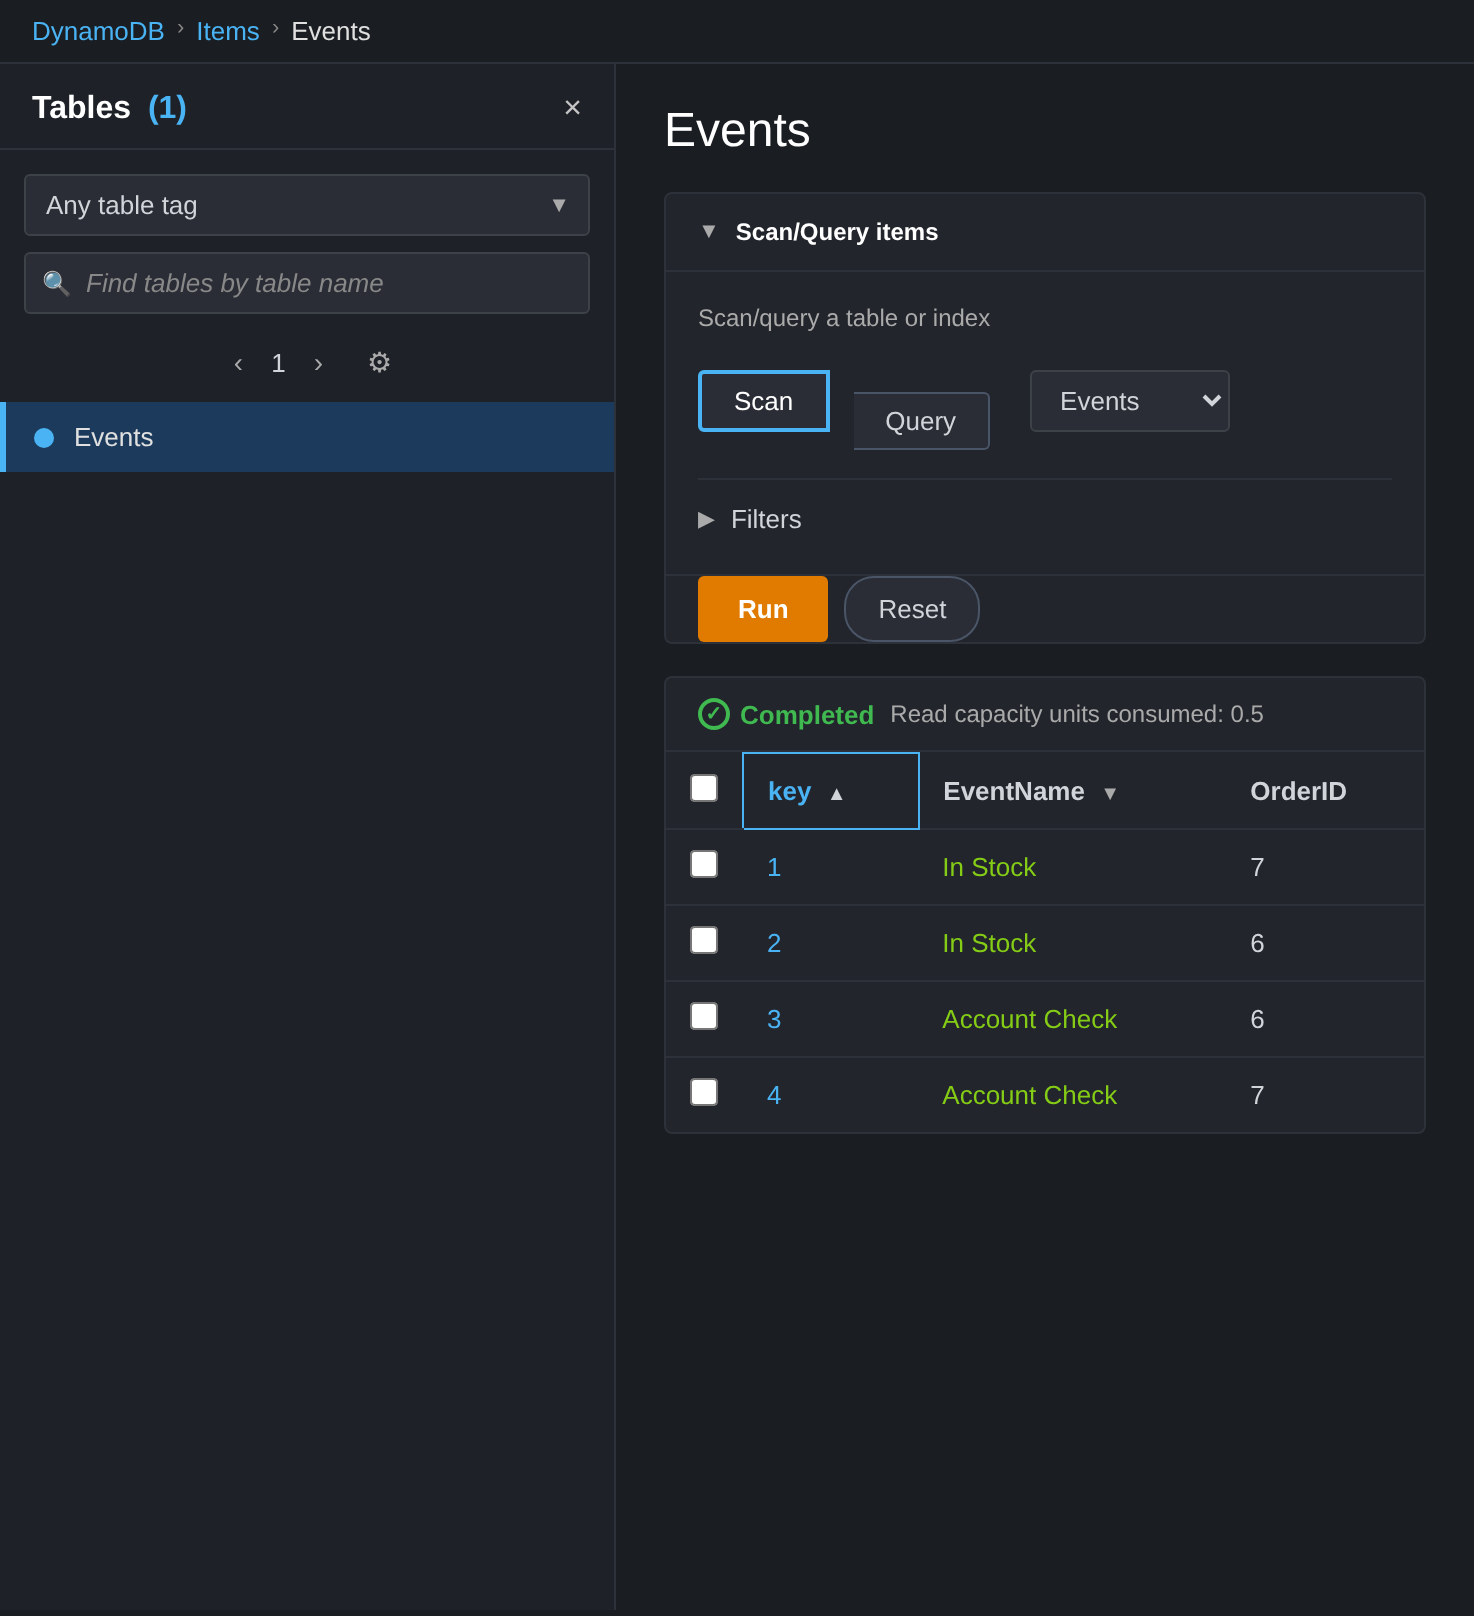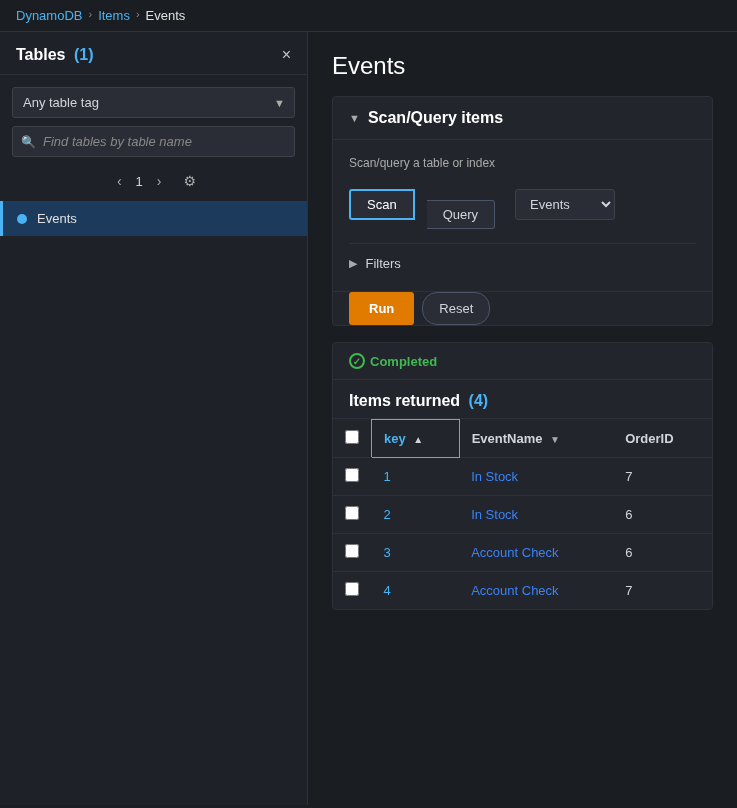--- a/index.html
+++ b/index.html
@@ -223,21 +223,21 @@
     .panel-header {
       display: flex;
       align-items: center;
       padding: 12px 16px;
       gap: 8px;
       cursor: pointer;
       border-bottom: 1px solid #2d3139;
     }
 
     .panel-header-title {
-      font-size: 16px;
+      font-size: 12px;
       font-weight: 700;
       color: #ffffff;
     }
 
     .collapse-arrow {
       color: #aaa;
       font-size: 11px;
     }
 
     .panel-body {
@@ -426,21 +426,21 @@
     .data-table tr:last-child td {
       border-bottom: none;
     }
 
     .data-table .key-val {
       color: #4ab3f4;
       cursor: pointer;
     }
 
     .data-table .text-val {
-      color: #3b82f6;
+      color: #84cc16;
     }
 
     .data-table .number-val {
       color: #d1d5da;
     }
 
     .checkbox-col {
       width: 30px;
     }
 
@@ -544,28 +544,23 @@
         <button class="btn-reset">Reset</button>
       </div>
     </div>
 
     <div class="results-panel">
       <div class="results-status">
         <div class="status-completed">
           <div class="status-check">✓</div>
           <span>Completed</span>
         </div>
+        <span class="status-capacity">Read capacity units consumed: 0.5</span>
       </div>
 
-      <div class="items-returned-header">
-        <span class="items-returned-title">
-          <span>Items returned</span>
-          <span style="color:#4ab3f4; margin-left:4px;">(4)</span>
-        </span>
-      </div>
 
       <table class="data-table">
         <thead>
           <tr>
             <th class="checkbox-col">
               <input type="checkbox" style="">
             </th>
             <th class="key-col">
               <span>key</span>
               <span class="sort-arrow">▲</span>

